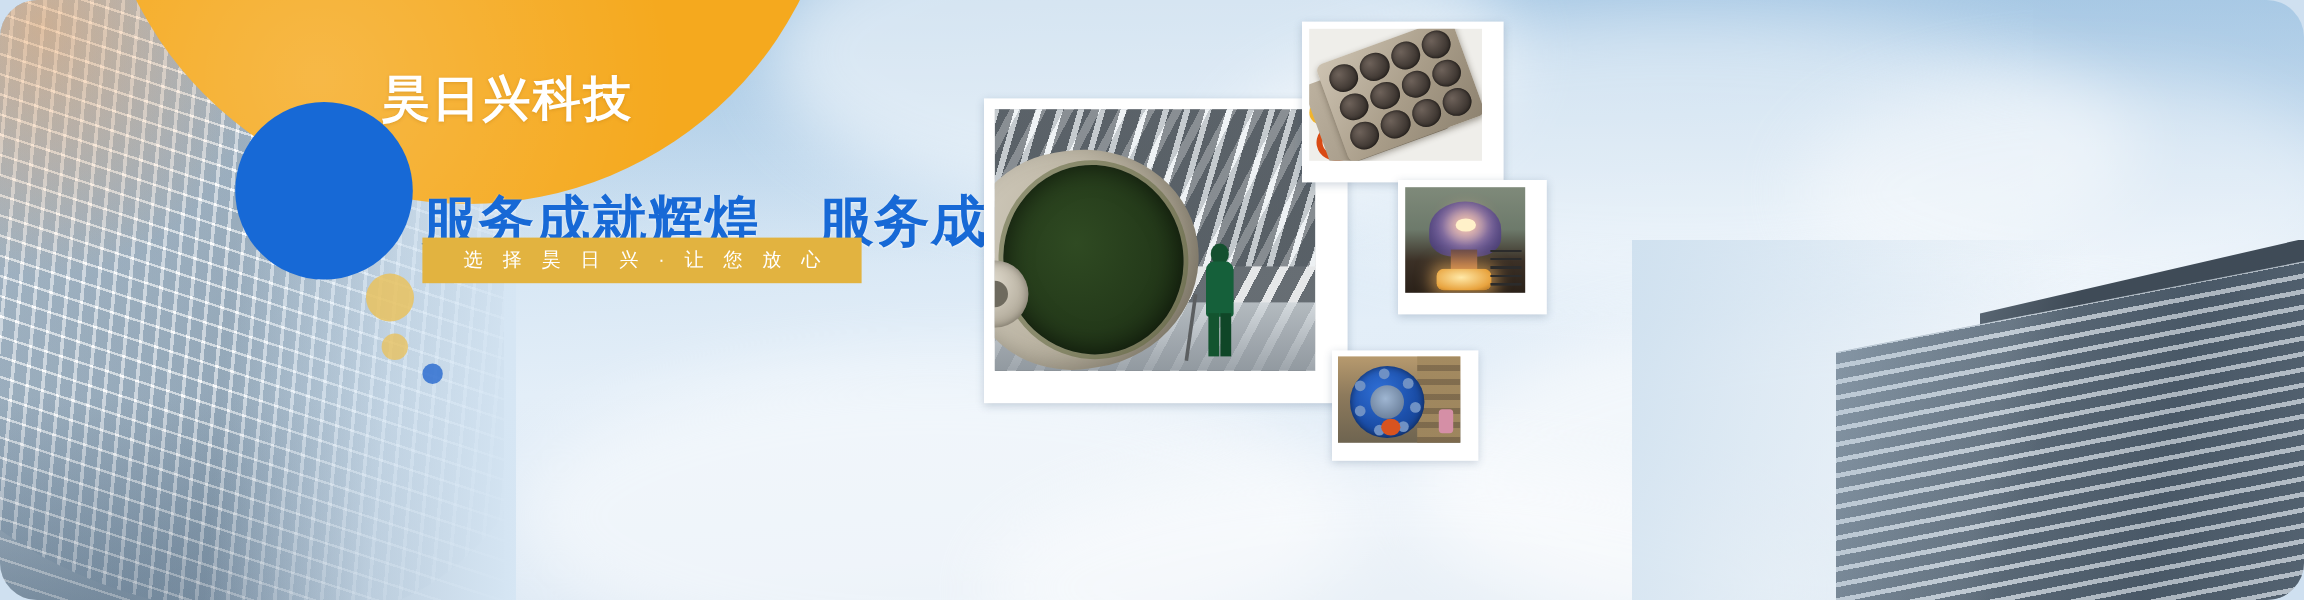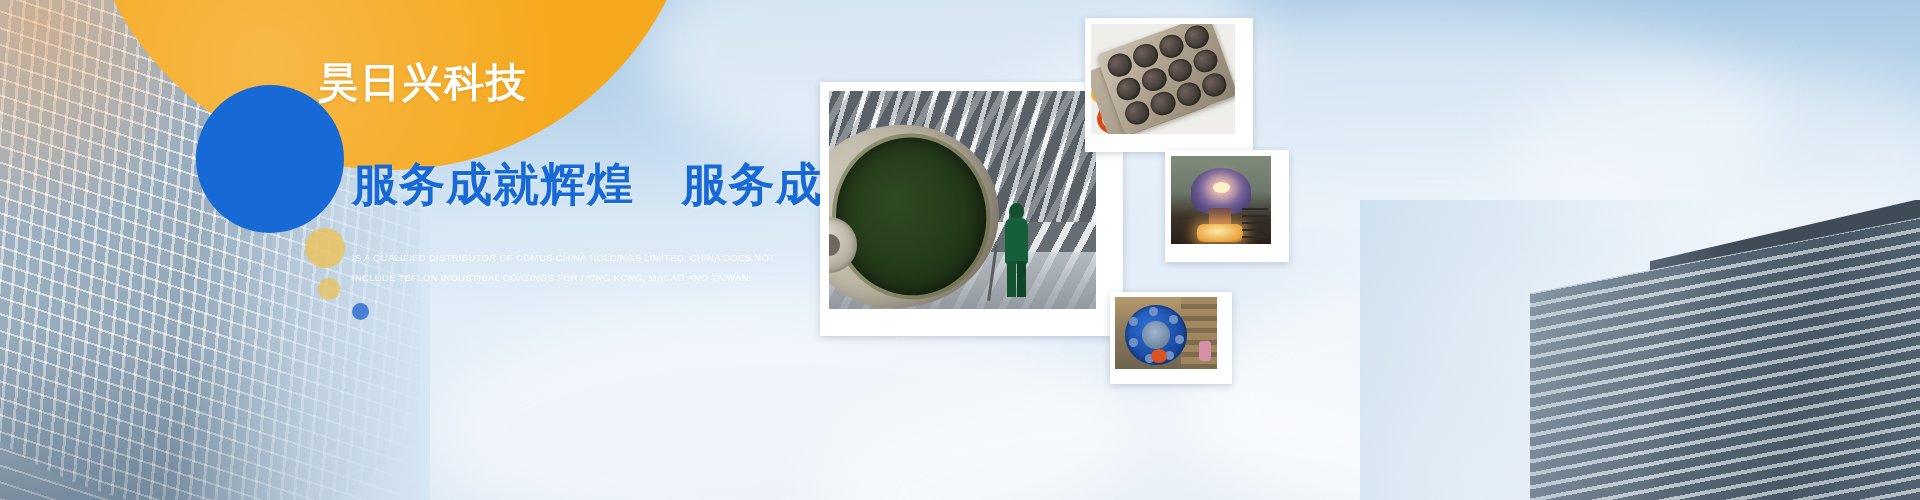--- a/index.html
+++ b/index.html
@@ -4,20 +4,21 @@
 <style>
   html,body{margin:0;padding:0;}
   body{
     width:1920px;height:500px;overflow:hidden;
     font-family:"Liberation Sans","DejaVu Sans",sans-serif;
     background:#cfe0f0;
   }
   #banner{
     position:relative;width:1920px;height:500px;overflow:hidden;
     background:linear-gradient(175deg,#b9d4ea 0%,#cfe2f2 28%,#e3eef8 55%,#dfeaf5 80%,#cfdfee 100%);
+    border-radius:31px;
   }
 
   
   .cloud{position:absolute;border-radius:50%;background:#ffffff;filter:blur(28px);pointer-events:none;}
   .c1{left:640px;top:-90px;width:620px;height:270px;opacity:.55;}
   .c2{left:1020px;top:10px;width:760px;height:230px;opacity:.45;}
   .c3{left:1180px;top:250px;width:820px;height:300px;opacity:.6;}
   .c4{left:430px;top:300px;width:700px;height:260px;opacity:.5;}
   .c5{left:1500px;top:60px;width:460px;height:200px;opacity:.38;}
   .c6{left:820px;top:380px;width:700px;height:220px;opacity:.45;}
@@ -326,25 +327,24 @@
   <div class="dot-blue"></div>
 
   <div class="brand">昊日兴科技</div>
 
   <div class="headline">
     <span>服务成就辉煌</span>
     <span class="gap"></span>
     <span>服务成就辉煌</span>
   </div>
 
-
-  <div class="legal">
-    <div>IS A QUALIFIED DISTRIBUTOR OF COMUS CHINA HOLDINGS LIMITED. CHINA DOES NOT</div>
-    <div>INCLUDE TEFLON INDUSTRIAL COATINGS FOR HONG KONG, MACAO AND TAIWAN.</div>
-  </div>
+  <div class="slogan-bar">
+    <span>选 择 昊 日 兴 · 让 您 放 心</span>
+  </div>
+
 
   <div class="photo p-main">
     <div class="inner">
       <div class="roofbeams"></div>
       <div class="roofbeams2"></div>
       <div class="floorband"></div>
       <div class="worker">
         <div class="pole"></div>
           <div class="head"></div>
           <div class="body"></div>

